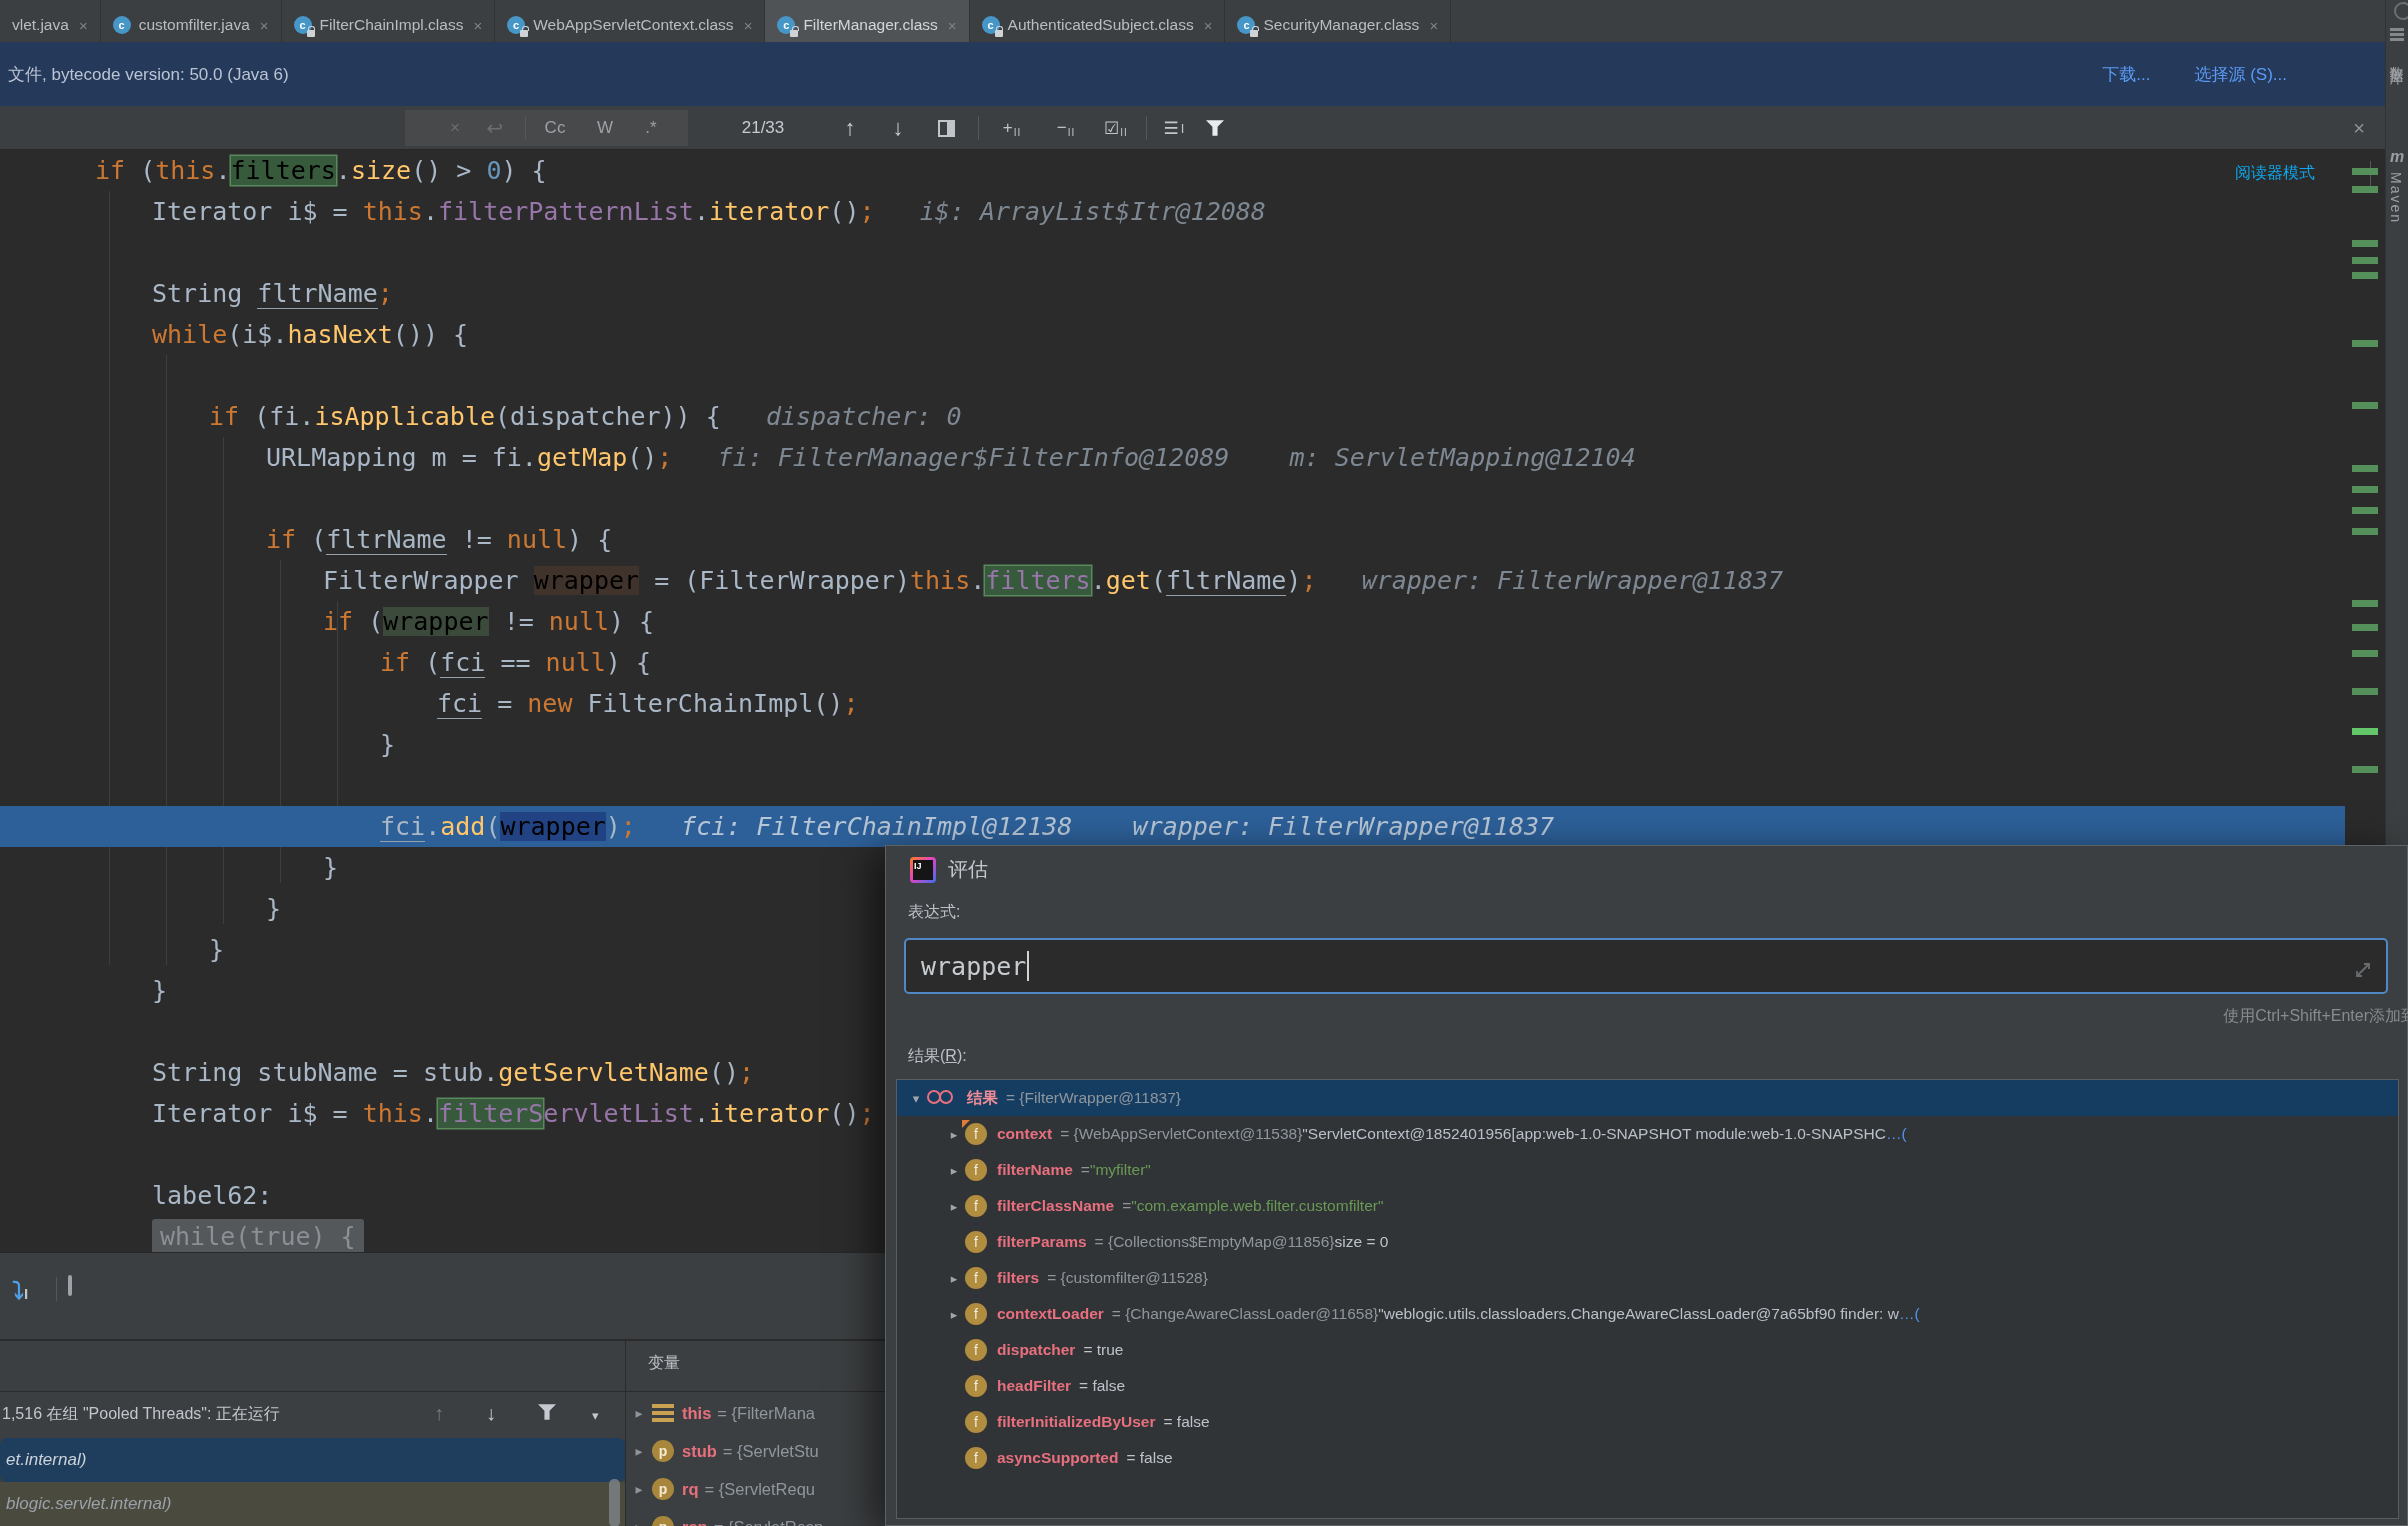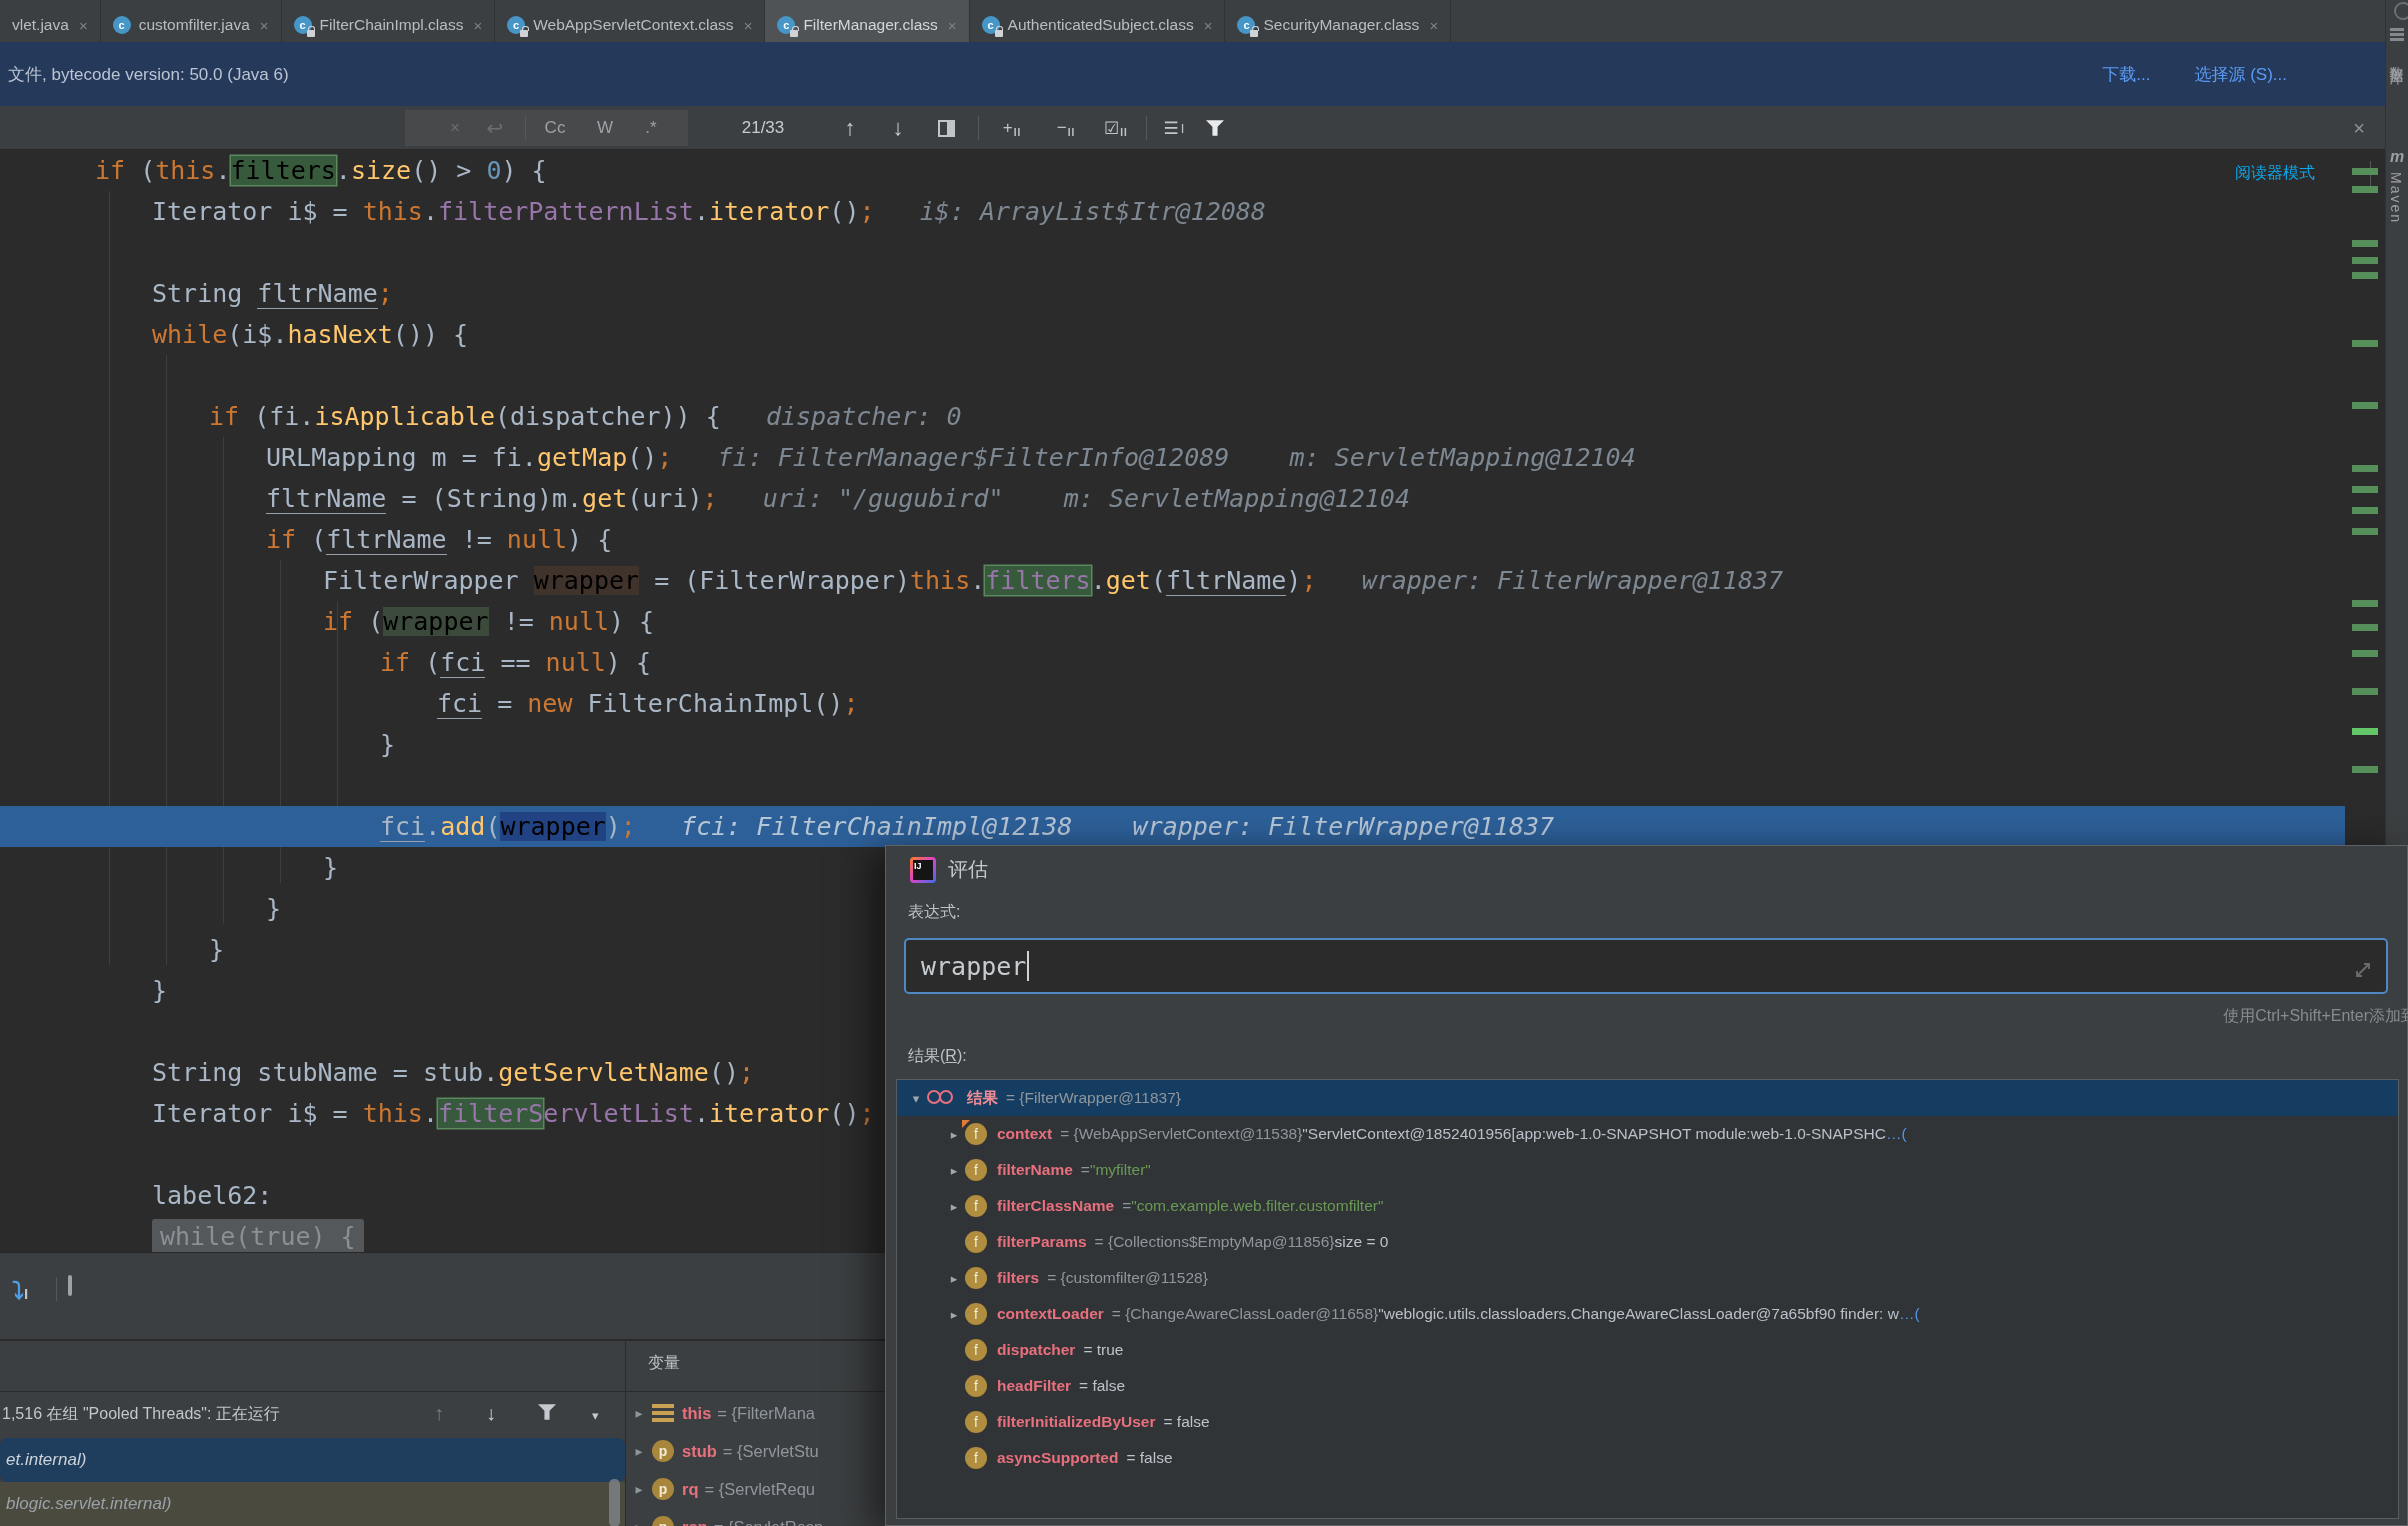--- a/index.html
+++ b/index.html
@@ -27,21 +27,21 @@
   #notif .msg { margin-left:8px; }
   #notif .links { position:absolute; right:98px; display:flex; gap:44px; color:#5b9bf5; }
 
   
   #searchbar { position:absolute; left:0; top:106px; width:2385px; height:44px; background:#3c3f41;
     border-bottom:1px solid #282828; }
   #searchbar .field { position:absolute; left:405px; top:4px; width:283px; height:36px; background:#47494b; }
   .sbi { position:absolute; top:0; height:44px; display:flex; align-items:center; justify-content:center;
     color:#9da2a8; font-size:17px; }
   .sbdiv { position:absolute; top:10px; width:1px; height:24px; background:#55585a; }
-  .subII { font-size:10px; letter-spacing:1px; margin-left:1px; margin-top:8px;font-weight:bold; }
+  .subII { font-size:10px; letter-spacing:1px; margin-left:1px; margin-top:8px; }
   .halfbox { width:17px; height:17px; border:2px solid #c0c5ca;
     background:linear-gradient(90deg, transparent 50%, #c0c5ca 50%); }
   .funnel { width:18px; height:16px; }
 
   
   #editor { position:absolute; left:0; top:150px; width:2385px; height:1102px; background:#2b2b2b;
     font-family:"DejaVu Sans Mono", monospace; font-size:25px; }
   .line { position:absolute; left:0; width:2345px; height:41px; line-height:41px; white-space:pre; }
   .line.exec { background:#2d6099; }
   .seg { white-space:pre; }
@@ -237,21 +237,20 @@
     <div class="iguide" style="left:337px;top:451px;height:241px"></div>
     <div id="readermode">阅读器模式</div>
     <div id="readerdiv"></div>
   <div class="line" style="top: 0px; padding-left: 95px;"><span class="seg ck">if </span><span class="seg ct">(</span><span class="seg ck">this</span><span class="seg ct">.</span><span class="seg chg">filters</span><span class="seg ct">.</span><span class="seg cm">size</span><span class="seg ct">() &gt; </span><span class="seg cn">0</span><span class="seg ct">) {</span></div>
       <div class="line" style="top: 41px; padding-left: 152px;"><span class="seg ct">Iterator i$ = </span><span class="seg ck">this</span><span class="seg ct">.</span><span class="seg cp">filterPatternList</span><span class="seg ct">.</span><span class="seg cm">iterator</span><span class="seg ct">()</span><span class="seg ck">;</span><span class="seg ch">   i$: ArrayList$Itr@12088</span></div>
       <div class="line" style="top: 82px; padding-left: 152px;"></div>
       <div class="line" style="top: 123px; padding-left: 152px;"><span class="seg ct">String </span><span class="seg cu">fltrName</span><span class="seg ck">;</span></div>
       <div class="line" style="top: 164px; padding-left: 152px;"><span class="seg ck">while</span><span class="seg ct">(i$.</span><span class="seg cm">hasNext</span><span class="seg ct">()) {</span></div>
       <div class="line" style="top: 246px; padding-left: 209px;"><span class="seg ck">if </span><span class="seg ct">(fi.</span><span class="seg cm">isApplicable</span><span class="seg ct">(dispatcher)) {</span><span class="seg ch">   dispatcher: 0</span></div>
       <div class="line" style="top: 287px; padding-left: 266px;"><span class="seg ct">URLMapping m = fi.</span><span class="seg cm">getMap</span><span class="seg ct">()</span><span class="seg ck">;</span><span class="seg ch">   fi: FilterManager$FilterInfo@12089    m: ServletMapping@12104</span></div>
-      <div class="line" style="top: 328px; padding-left: 266px;"><span class="seg cu">fltrName</span><span class="seg ct"> = (String)m.</span><span class="seg cm">get</span><span class="seg ct">(uri)</span><span class="seg ck">;</span><span class="seg ch">   uri: "/gugubird"    m: ServletMapping@12104</span></div>
       <div class="line" style="top: 369px; padding-left: 266px;"><span class="seg ck">if </span><span class="seg ct">(</span><span class="seg cu">fltrName</span><span class="seg ct"> != </span><span class="seg ck">null</span><span class="seg ct">) {</span></div>
       <div class="line" style="top: 410px; padding-left: 323px;"><span class="seg ct">FilterWrapper </span><span class="seg chb">wrapper</span><span class="seg ct"> = (FilterWrapper)</span><span class="seg ck">this</span><span class="seg ct">.</span><span class="seg cp chg">filters</span><span class="seg ct">.</span><span class="seg cm">get</span><span class="seg ct">(</span><span class="seg cu">fltrName</span><span class="seg ct">)</span><span class="seg ck">;</span><span class="seg ch">   wrapper: FilterWrapper@11837</span></div>
       <div class="line" style="top: 451px; padding-left: 323px;"><span class="seg ck">if </span><span class="seg ct">(</span><span class="seg chr">wrapper</span><span class="seg ct"> != </span><span class="seg ck">null</span><span class="seg ct">) {</span></div>
       <div class="line" style="top: 492px; padding-left: 380px;"><span class="seg ck">if </span><span class="seg ct">(</span><span class="seg cu">fci</span><span class="seg ct"> == </span><span class="seg ck">null</span><span class="seg ct">) {</span></div>
       <div class="line" style="top: 533px; padding-left: 437px;"><span class="seg cu">fci</span><span class="seg ct"> = </span><span class="seg ck">new</span><span class="seg ct"> FilterChainImpl()</span><span class="seg ck">;</span></div>
       <div class="line" style="top: 574px; padding-left: 380px;"><span class="seg ct">}</span></div>
       <div class="line" style="top: 615px; padding-left: 380px;"></div>
       <div class="line exec" style="top: 656px; padding-left: 380px;"><span class="seg cu">fci</span><span class="seg ct">.</span><span class="seg cm">add</span><span class="seg ct">(</span><span class="seg csl">wrapper</span><span class="seg ct">)</span><span class="seg ck">;</span><span class="seg ch">   fci: FilterChainImpl@12138    wrapper: FilterWrapper@11837</span></div>
       <div class="line" style="top: 697px; padding-left: 323px;"><span class="seg ct">}</span></div>
       <div class="line" style="top: 738px; padding-left: 266px;"><span class="seg ct">}</span></div>

